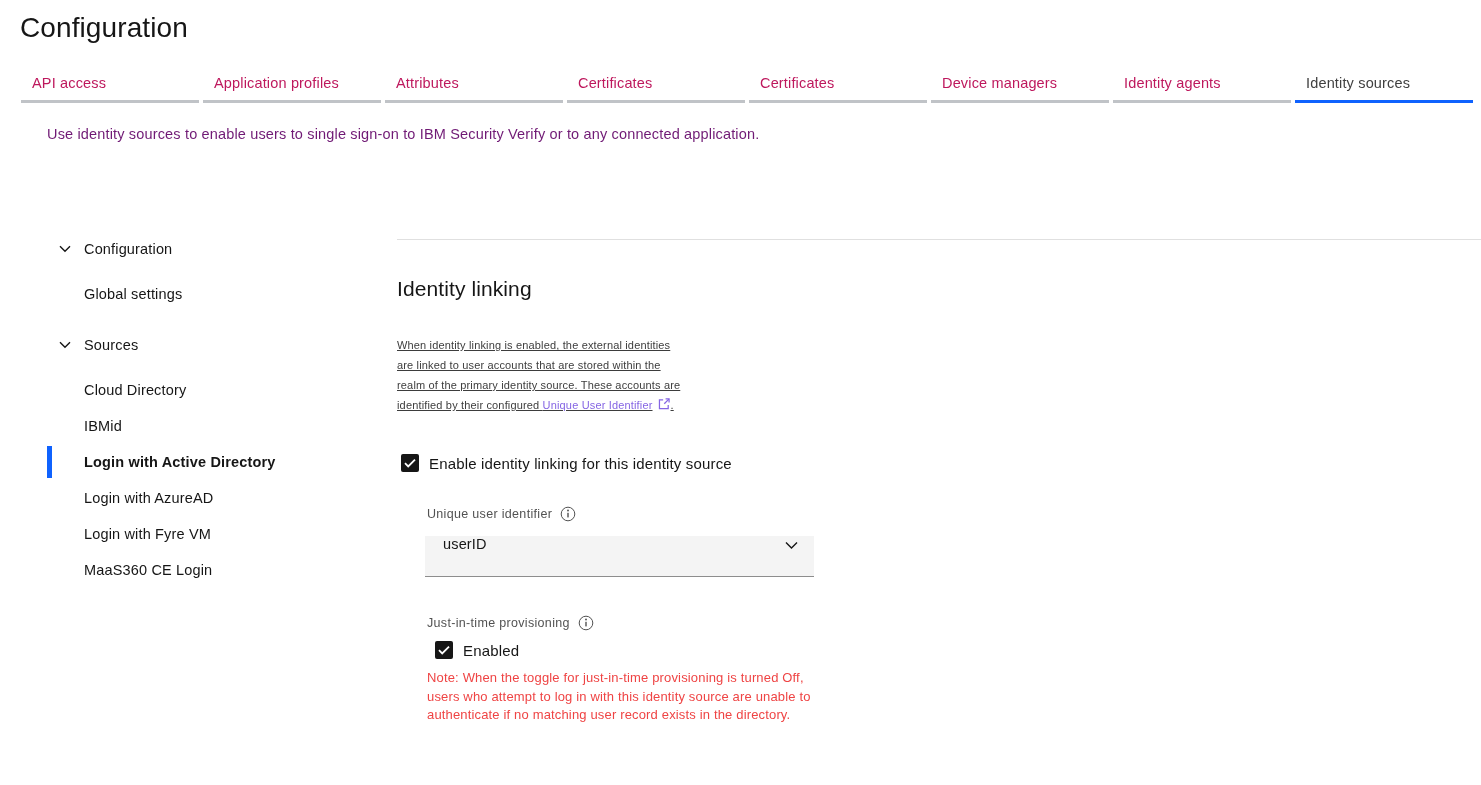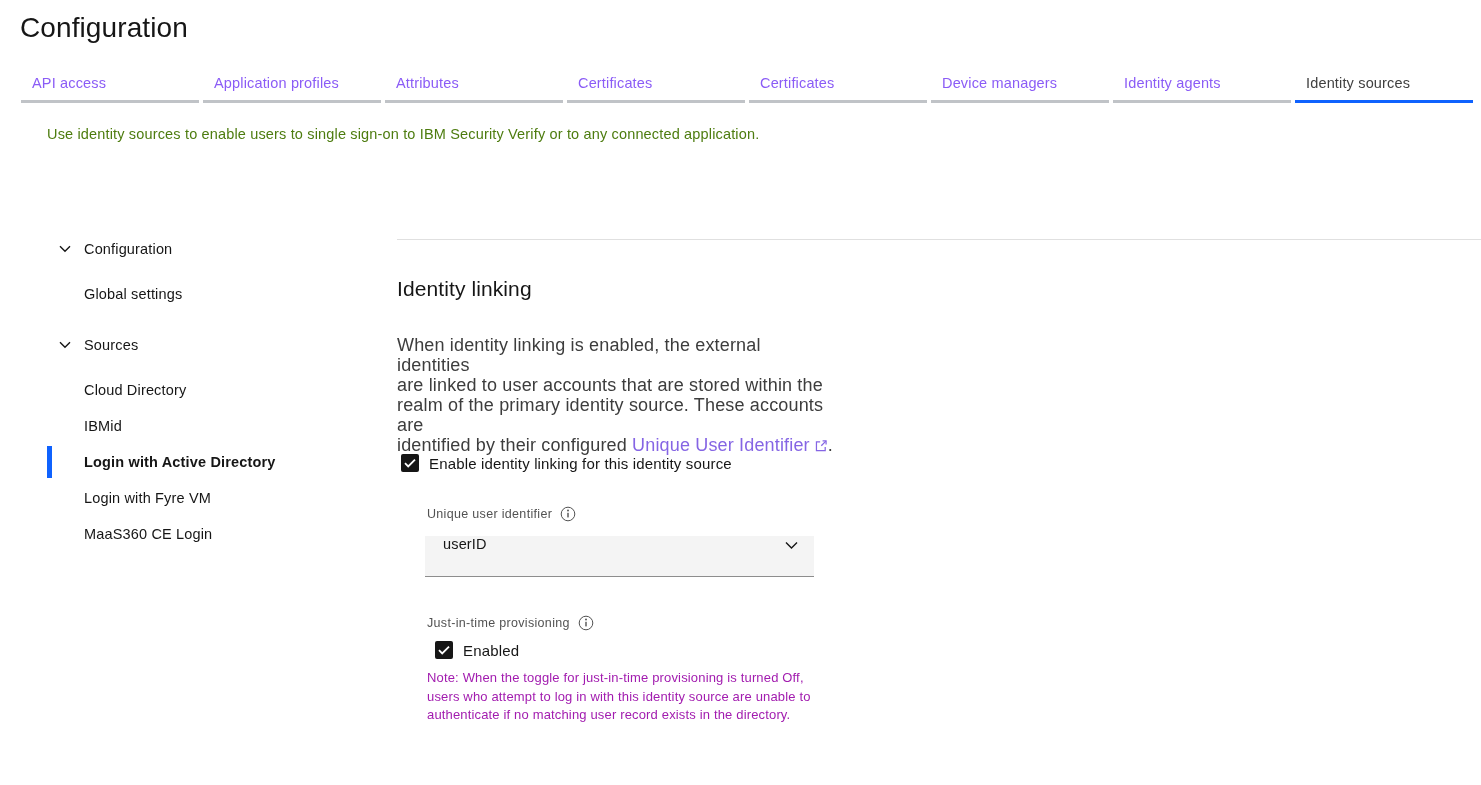--- a/index.html
+++ b/index.html
@@ -6,46 +6,46 @@
   html,body { width:1481px; height:785px; background:#ffffff; overflow:hidden;
               font-family:"Liberation Sans","DejaVu Sans",sans-serif; }
   .page { position:relative; width:1481px; height:785px; background:#fff; }
 
   .page-title { position:absolute; left:20px; top:12px; font-size:28px; color:#161616;
                 font-weight:400; letter-spacing:0.1px; }
 
   
   .tabs { position:absolute; left:21px; top:66px; display:flex; }
   .tab { width:178px; margin-right:4px; height:37px; display:flex; align-items:center;
-         padding-left:11px; font-size:14.5px; color:#8b5cf6; letter-spacing:0.16px;
+         padding-left:11px; font-size:14.5px; color:#be185d; letter-spacing:0.16px;
          border-bottom:3px solid #c0c3c7; cursor:pointer; }
   .tab.active { color:#404040; border-bottom-color:#0f62fe; }
 
-  .intro { position:absolute; left:47px; top:126px; font-size:14.5px; color:#4d7c0f;
+  .intro { position:absolute; left:47px; top:126px; font-size:14.5px; color:#701a75;
            letter-spacing:0.16px; }
 
   
   .sidebar { position:absolute; left:47px; top:231px; width:350px; }
   .tree-row { height:36px; display:flex; align-items:center; position:relative;
               font-size:14.5px; color:#161616; letter-spacing:0.16px; cursor:pointer; }
   .tree-row.parent { padding-left:12px; }
   .tree-row.child { padding-left:37px; }
   .tree-row .chev { width:12px; height:8px; margin-right:13px; display:flex; align-items:center; }
   .tree-row.selected { font-weight:700; }
   .tree-row.selected::before { content:""; position:absolute; left:0; top:2px; width:5px;
               height:32px; background:#0f62fe; }
   .mt9 { margin-top:9px; } .mt15 { margin-top:15px; }
 
   
   .content { position:absolute; left:397px; top:239px; width:1084px; height:636px; }
   .divider { position:absolute; left:0; top:0; width:1084px; border-top:1px solid #e0e0e0; }
   .section-heading { position:absolute; left:0; top:38px; font-size:21px; font-weight:400;
                      color:#161616; letter-spacing:0.1px; }
-  .para { position:absolute; left:0; top:96px; width:440px; font-size:18px;
-          line-height:20px; color:#3d3d3d; letter-spacing:0.16px; }
+  .para { position:absolute; left:0; top:96px; width:440px; font-size:11px;
+          line-height:20px; color:#3d3d3d; letter-spacing:0.16px;text-decoration:underline; }
   .doc-link { color:#8565e4; text-decoration:none; cursor:pointer; }
   .launch-icon { display:inline-block; vertical-align:-2px; margin-left:4px; }
 
   .checkbox { width:18px; height:18px; background:#161616; border-radius:2px; flex:0 0 18px;
               display:flex; align-items:center; justify-content:center; cursor:pointer; }
   .cb-row { position:absolute; display:flex; align-items:center;text-align:right; }
   .cb-row .cb-label { margin-left:10px; font-size:15px; color:#161616; letter-spacing:0.16px; }
   .enable-row { left:4px; top:215px; }
   .enabled-row { left:30px; top:402px;padding-left:8px; }
 
@@ -54,21 +54,21 @@
   .field-label .info { margin-left:8px; display:flex; cursor:pointer; }
   .uui-label { left:30px; top:267px; }
   .jit-label { left:30px; top:376px; }
 
   .dropdown { position:absolute; left:28px; top:297px; width:389px; height:41px;
               background:#f4f4f4; border-bottom:1px solid #8d8d8d; display:flex;
               align-items:flex-start; padding:0 16px 0 18px; cursor:pointer; }
   .dropdown .dd-value { font-size:14.5px; color:#161616; letter-spacing:0.16px; flex:1; }
 
   .note { position:absolute; left:30px; top:430px; width:396px; font-size:13px;
-          line-height:18.5px; color:#a21caf; letter-spacing:0.16px; }
+          line-height:18.5px; color:#ef4444; letter-spacing:0.16px; }
 </style>
 </head>
 <body>
 
 <div class="page">
 
   <div class="page-title">Configuration</div>
 
   <div class="tabs">
     <div class="tab">API access</div>
@@ -104,20 +104,23 @@
       <span>Sources</span>
     </div>
     <div class="tree-row child mt9">
       <span>Cloud Directory</span>
     </div>
     <div class="tree-row child">
       <span>IBMid</span>
     </div>
     <div class="tree-row child selected">
       <span>Login with Active Directory</span>
+    </div>
+    <div class="tree-row child">
+      <span>Login with AzureAD</span>
     </div>
     <div class="tree-row child">
       <span>Login with Fyre VM</span>
     </div>
     <div class="tree-row child">
       <span>MaaS360 CE Login</span>
     </div>
   </div>
 
   <div class="content">

